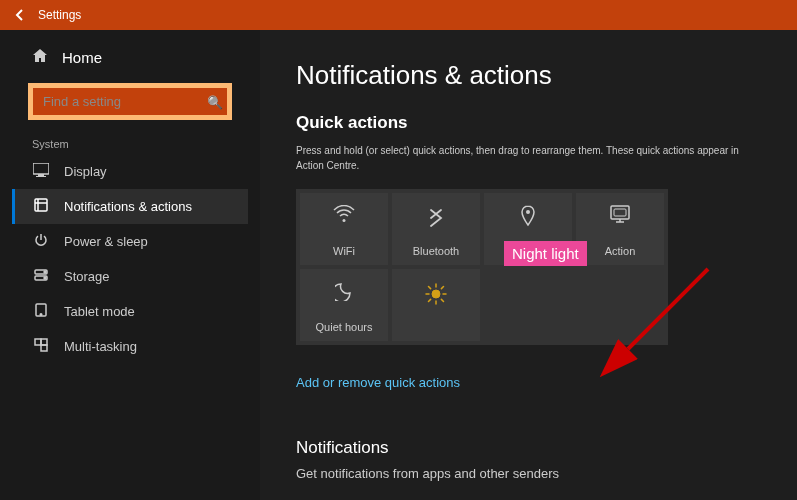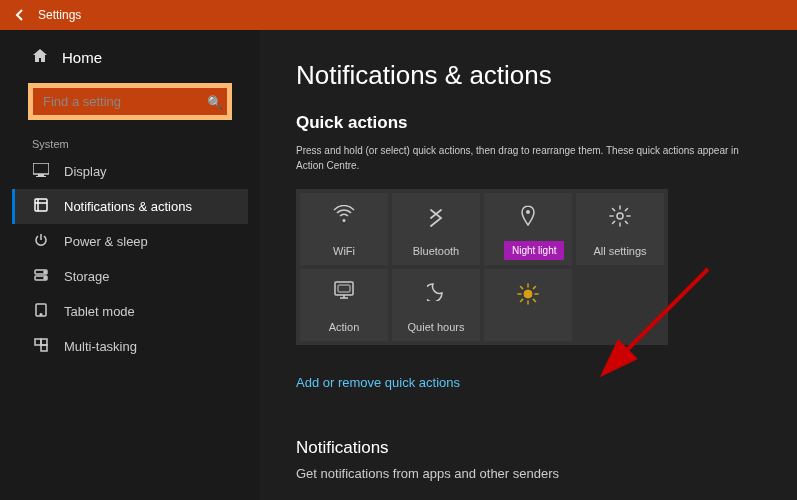--- a/index.html
+++ b/index.html
@@ -182,23 +182,23 @@
       font-size: 11px;
       color: #ccc;
       text-align: center;
       position: absolute;
       bottom: 8px;
     }
 
     
     .tooltip {
       position: absolute;
-      background: #a21caf;
-      color: #fff;
-      font-size: 10px;
+      background: #ec4899;
+      color: #fff;
+      font-size: 15px;
       padding: 4px 8px;
       white-space: nowrap;
       z-index: 10;
       top: 52px;
       left: 208px;
       pointer-events: none;
     }
 
     .add-link {
       color: #5bc4f5;
@@ -354,29 +354,20 @@
         <div class="qa-tile">
           <span class="qa-icon">
             <svg width="18" height="22" viewBox="0 0 18 22" fill="none">
               <path d="M9 1C5.7 1 3 3.7 3 7c0 4.5 6 13 6 13s6-8.5 6-13c0-3.3-2.7-6-6-6z" stroke="#ccc" stroke-width="1.5"></path>
               <circle cx="9" cy="7" r="2" fill="#ccc"></circle>
             </svg>
           </span>
           <span class="qa-label">Location</span>
         </div>
 
-        <div class="qa-tile">
-          <span class="qa-icon">
-            <svg width="22" height="22" viewBox="0 0 22 22" fill="none">
-              <circle cx="11" cy="11" r="3" stroke="#ccc" stroke-width="1.5"></circle>
-              <path d="M11 1v3M11 18v3M1 11h3M18 11h3M3.5 3.5l2.1 2.1M16.4 16.4l2.1 2.1M3.5 18.5l2.1-2.1M16.4 5.6l2.1-2.1" stroke="#ccc" stroke-width="1.5" stroke-linecap="round"></path>
-            </svg>
-          </span>
-          <span class="qa-label">All settings</span>
-        </div>
 
         <div class="qa-tile">
           <span class="qa-icon">
             <svg width="20" height="18" viewBox="0 0 20 18" fill="none">
               <rect x="1" y="1" width="18" height="13" rx="1" stroke="#ccc" stroke-width="1.5"></rect>
               <path d="M6 17h8M10 14v3" stroke="#ccc" stroke-width="1.5"></path>
               <rect x="4" y="4" width="12" height="7" rx="1" stroke="#ccc" stroke-width="1"></rect>
             </svg>
           </span>
           <span class="qa-label">Action</span>

